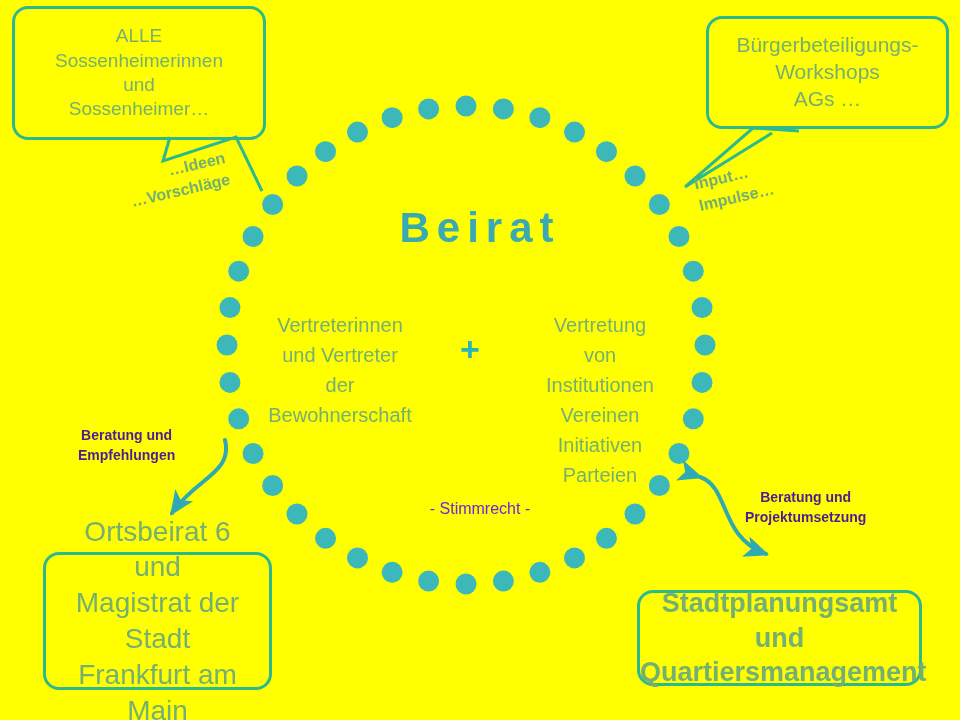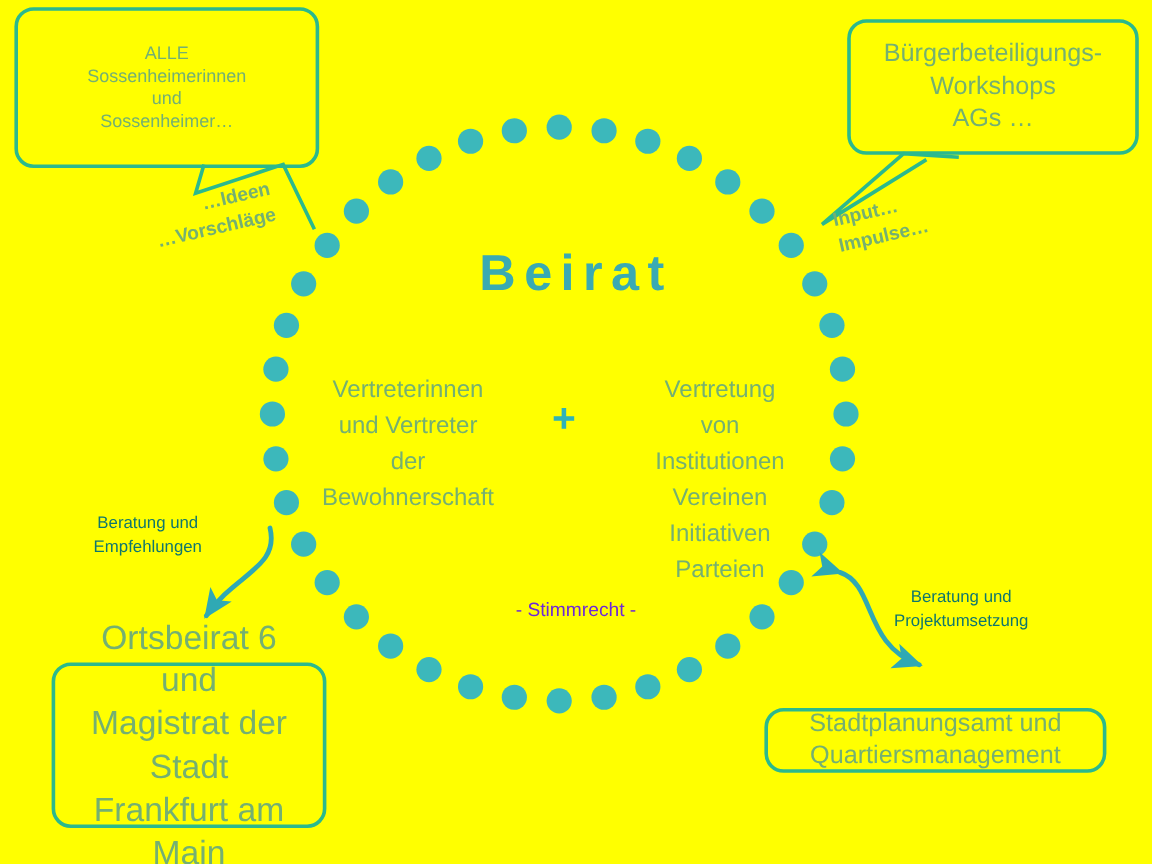--- a/index.html
+++ b/index.html
@@ -37,36 +37,37 @@
     justify-content: center;
     text-align: center;
     color: #74b072;
     line-height: 1.28;
   }
   .box .box-text { display: block; width: 100%; }
 
   #callout-citizens {
     left: 12px; top: 6px;
     width: 254px; height: 134px;
-    font-size: 15px;
+    font-size: 19px;
   }
   #callout-workshops {
     left: 706px; top: 16px;
     width: 243px; height: 113px;
     font-size: 21px;
   }
   #box-ortsbeirat {
     left: 43px; top: 552px;
     width: 229px; height: 138px;
     font-size: 28px;
   }
   #box-stadtplanung {
     left: 637px; top: 590px;
-    width: 285px; height: 54px;
-    font-size: 21px;
+    width: 285px; height: 96px;
+    font-size: 27px;
+    font-weight: bold;
   }
 
   
   #beirat-title {
     position: absolute;
     left: 0; top: 204px;
     width: 960px;
     text-align: center;
     font-size: 42px;
     font-weight: bold;
@@ -126,23 +127,23 @@
   #label-input {
     left: 692px; top: 174px;
     transform: rotate(-13deg);
     transform-origin: left top;
     text-align: left;
   }
 
   
   .flat-label {
     position: absolute;
-    color: #0f766e;
+    color: #4c1d95;
     font-size: 14px;
-    font-weight: normal;
+    font-weight: bold;
     line-height: 1.45;
     text-align: center;
     white-space: nowrap;
   }
   #label-beratung-empfehlungen { left: 78px; top: 425px; }
   #label-beratung-projekt      { left: 745px; top: 487px; }
 </style>
 </head>
 <body>
 

